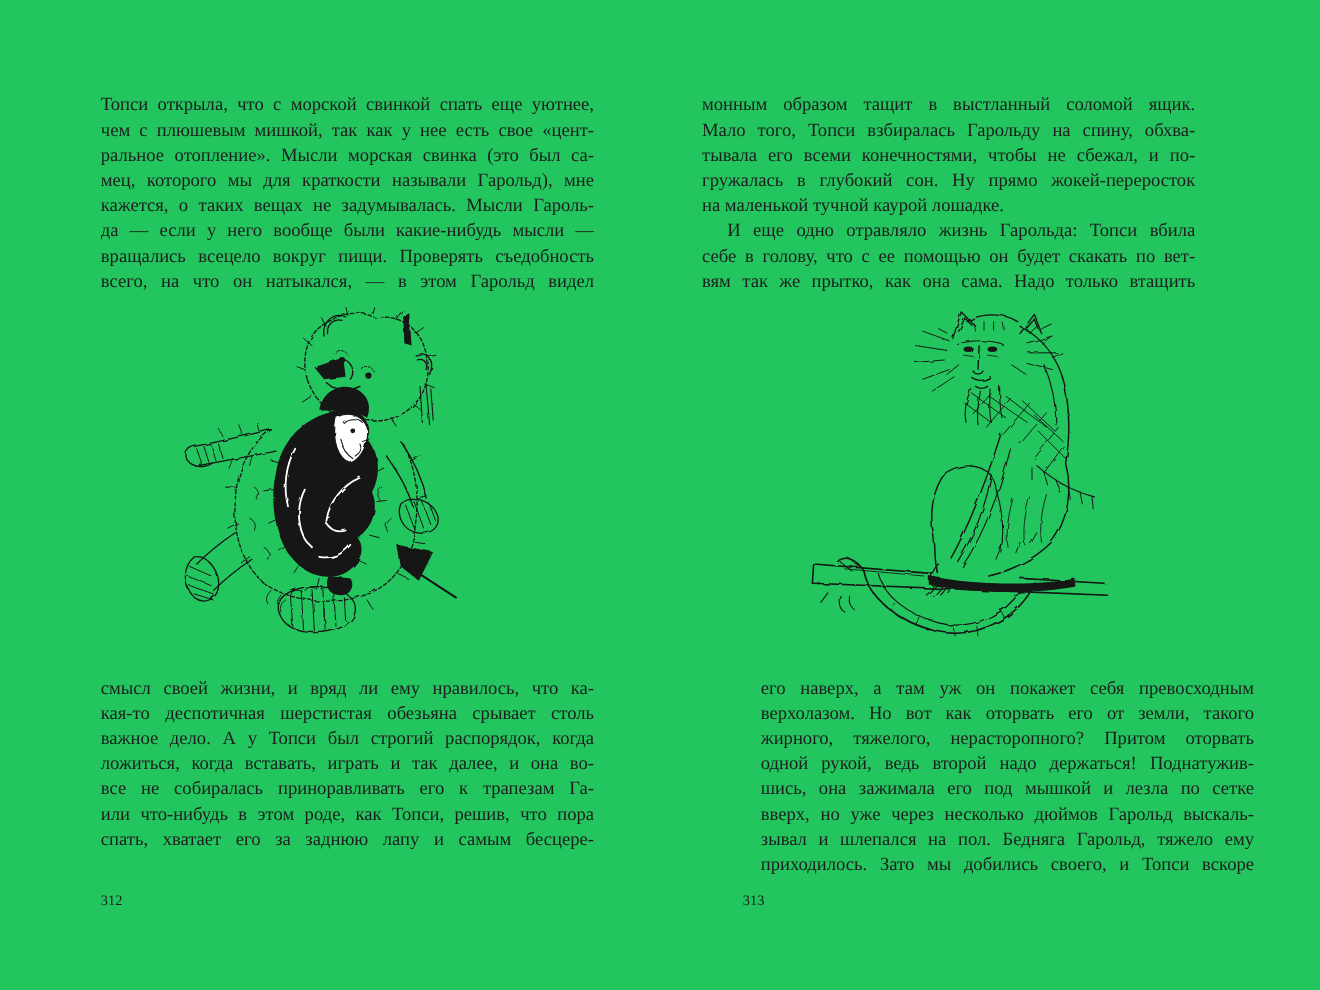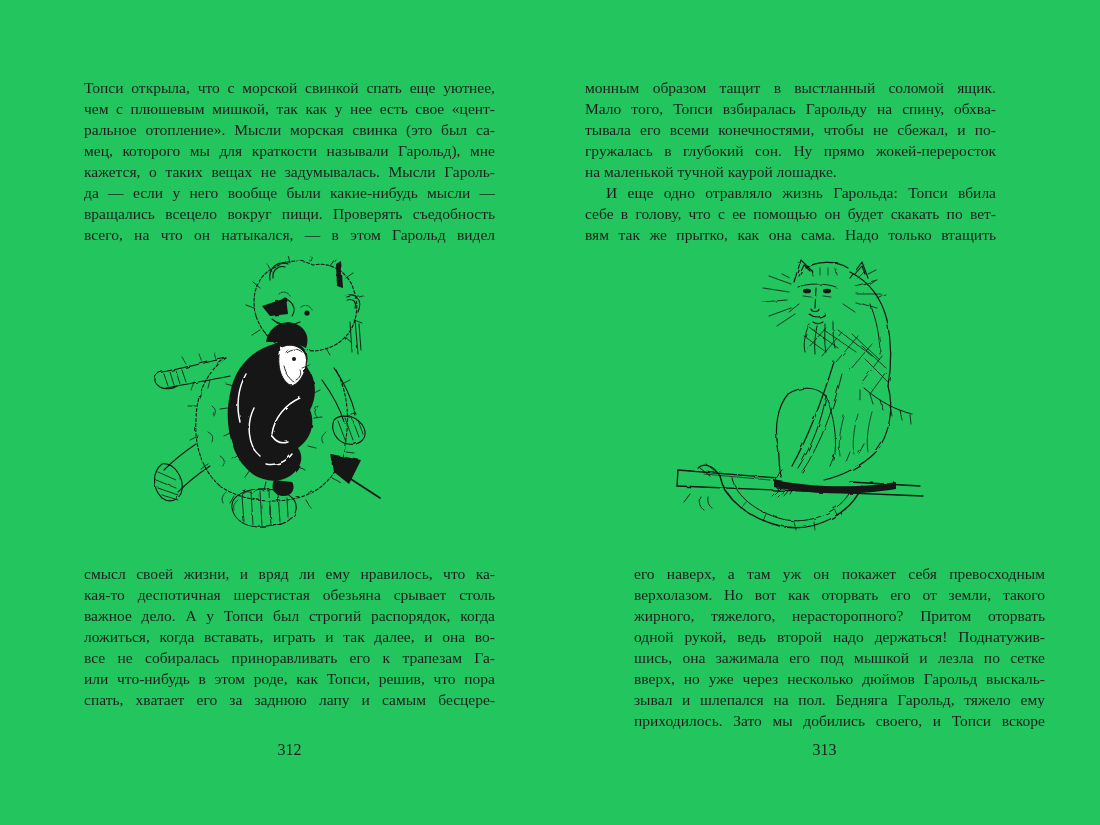--- a/index.html
+++ b/index.html
@@ -2,21 +2,21 @@
 <html lang="ru"><head>
 <meta charset="utf-8">
 <style>
   html,body{margin:0;padding:0;background:#ffffff;}
   .spread{position:relative;width:1100px;height:825px;background:#22c55e;overflow:hidden;
           font-family:"Liberation Serif","DejaVu Serif",serif;color:#1e1e1e;}
   .textblock{position:absolute;width:411px;font-size:15.5px;line-height:21px;}
   .textline{text-align:justify;text-align-last:justify;height:21px;overflow:hidden;}
   .textline.end{text-align-last:left;}
   .textline.indent{text-indent:21px;}
-  .pagenum{position:absolute;width:411px;text-align:center;font-size:16px;line-height:18px;}
+  .pagenum{position:absolute;width:411px;text-align:left;font-size:12px;line-height:18px;}
   .illustration{position:absolute;margin:0;padding:0;}
   svg{display:block;}
 </style>
 </head>
 <body>
 
 <div class="spread">
 
   <section>
     <div class="textblock" style="left:84px;top:77px;">

